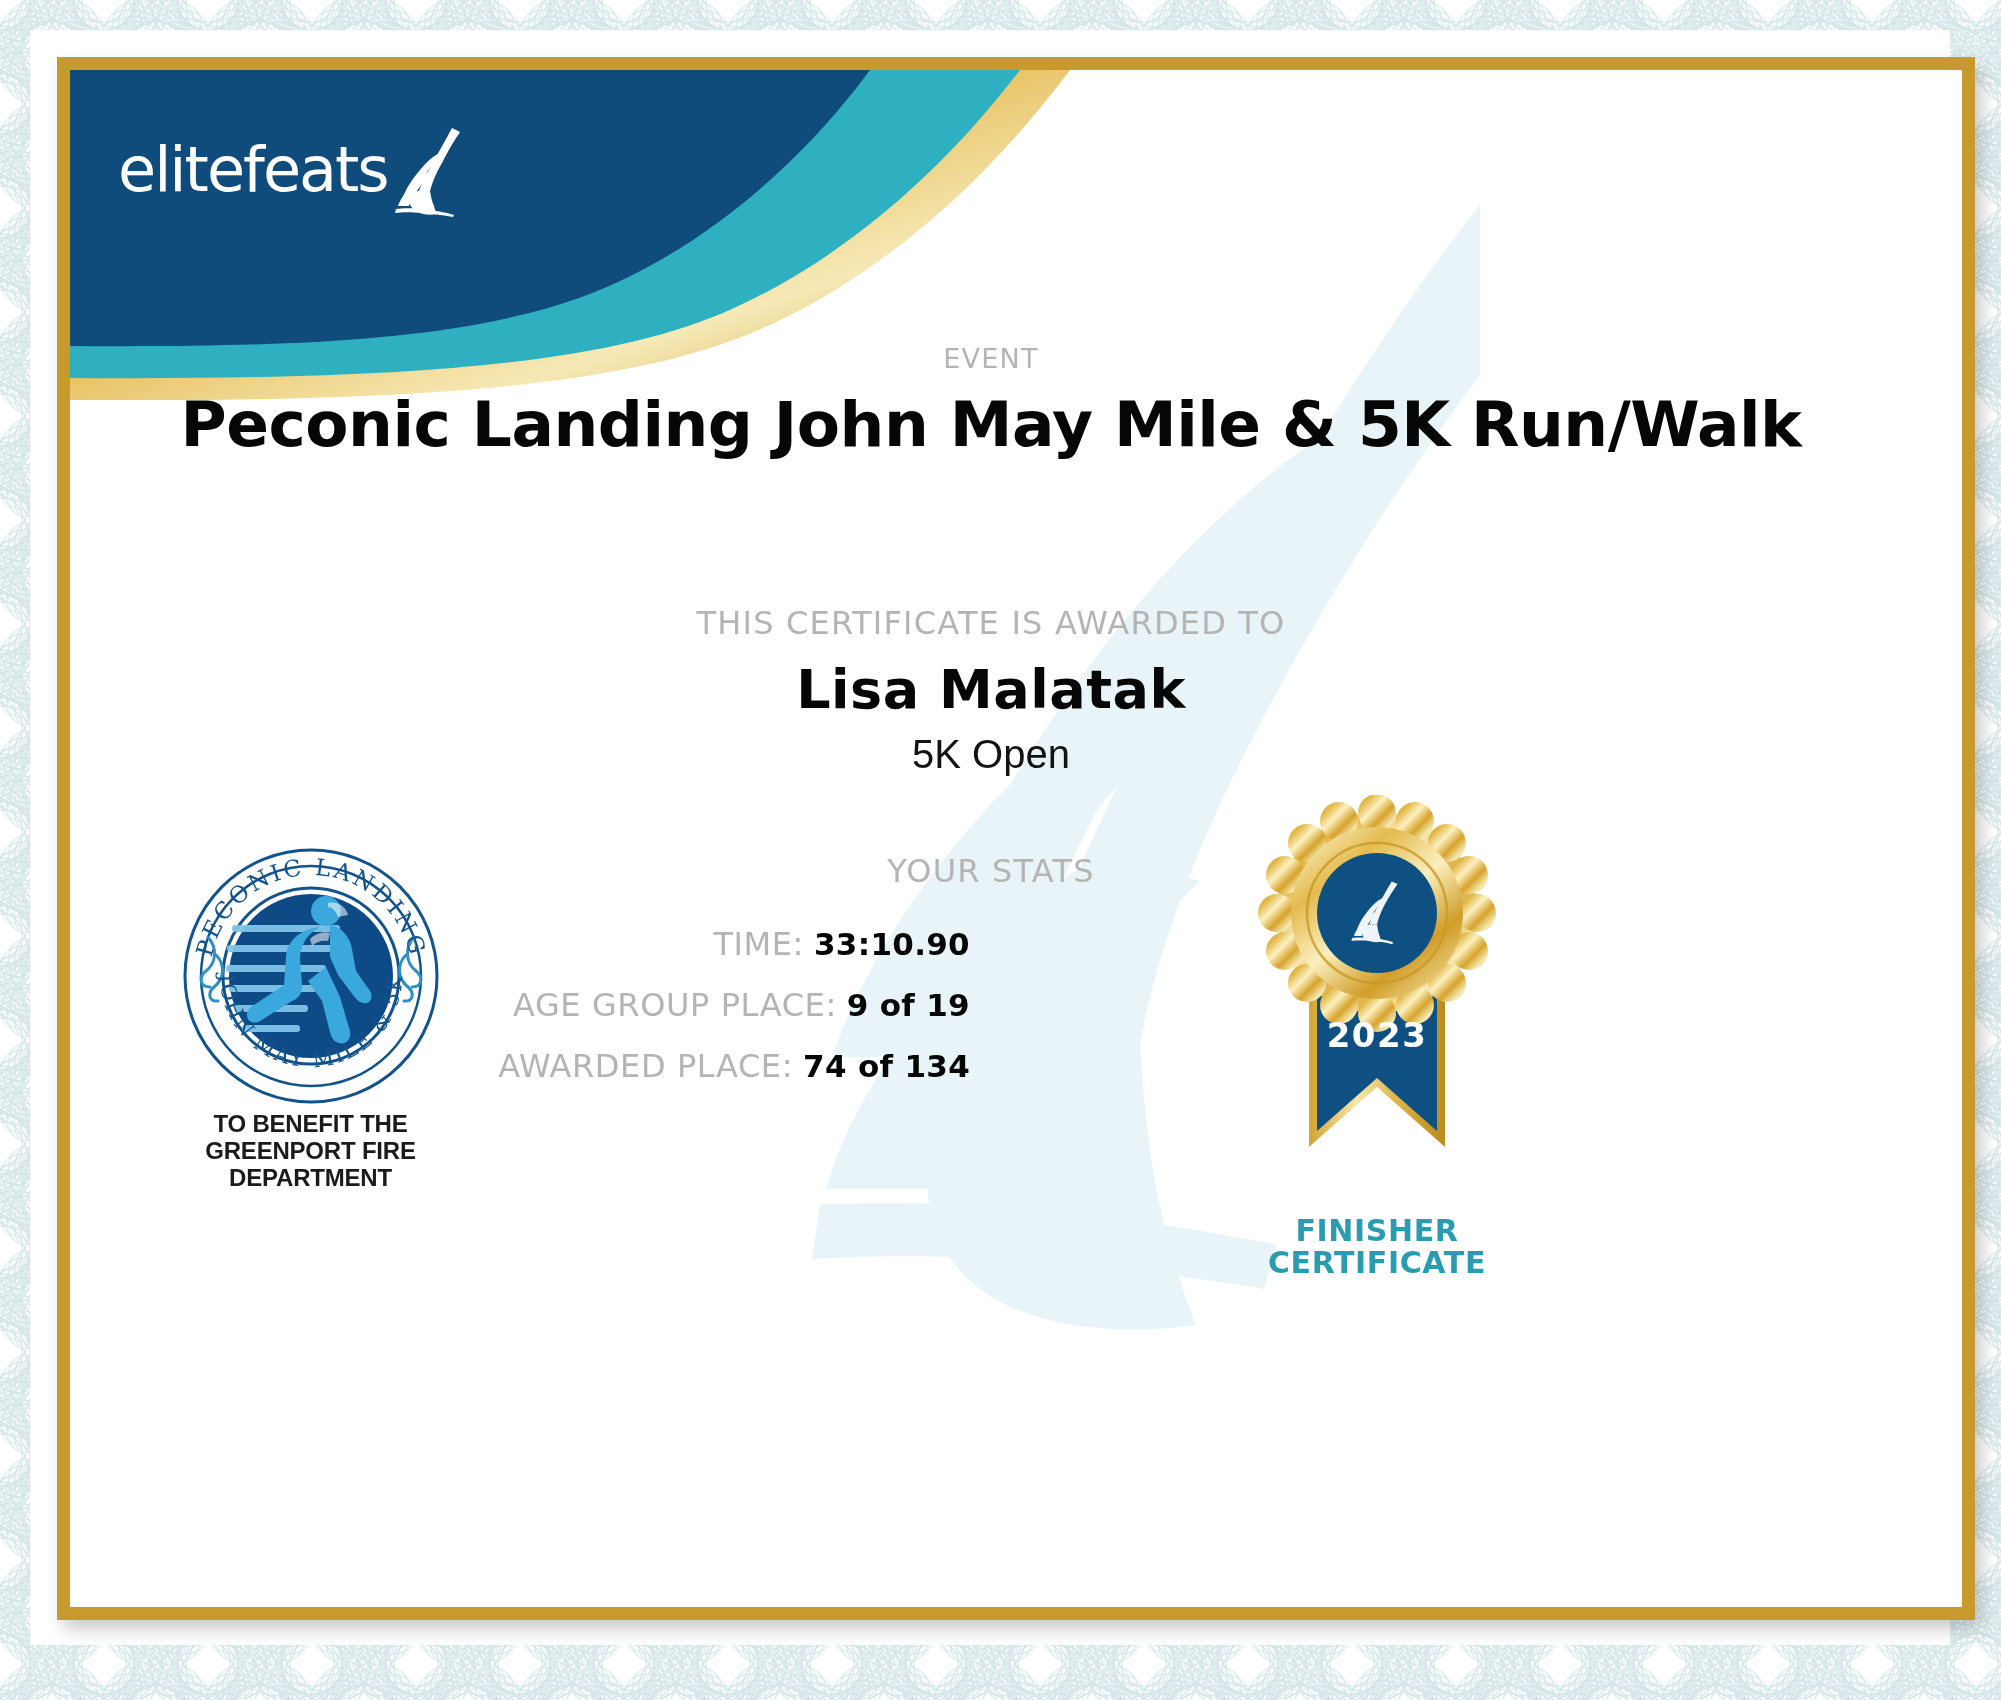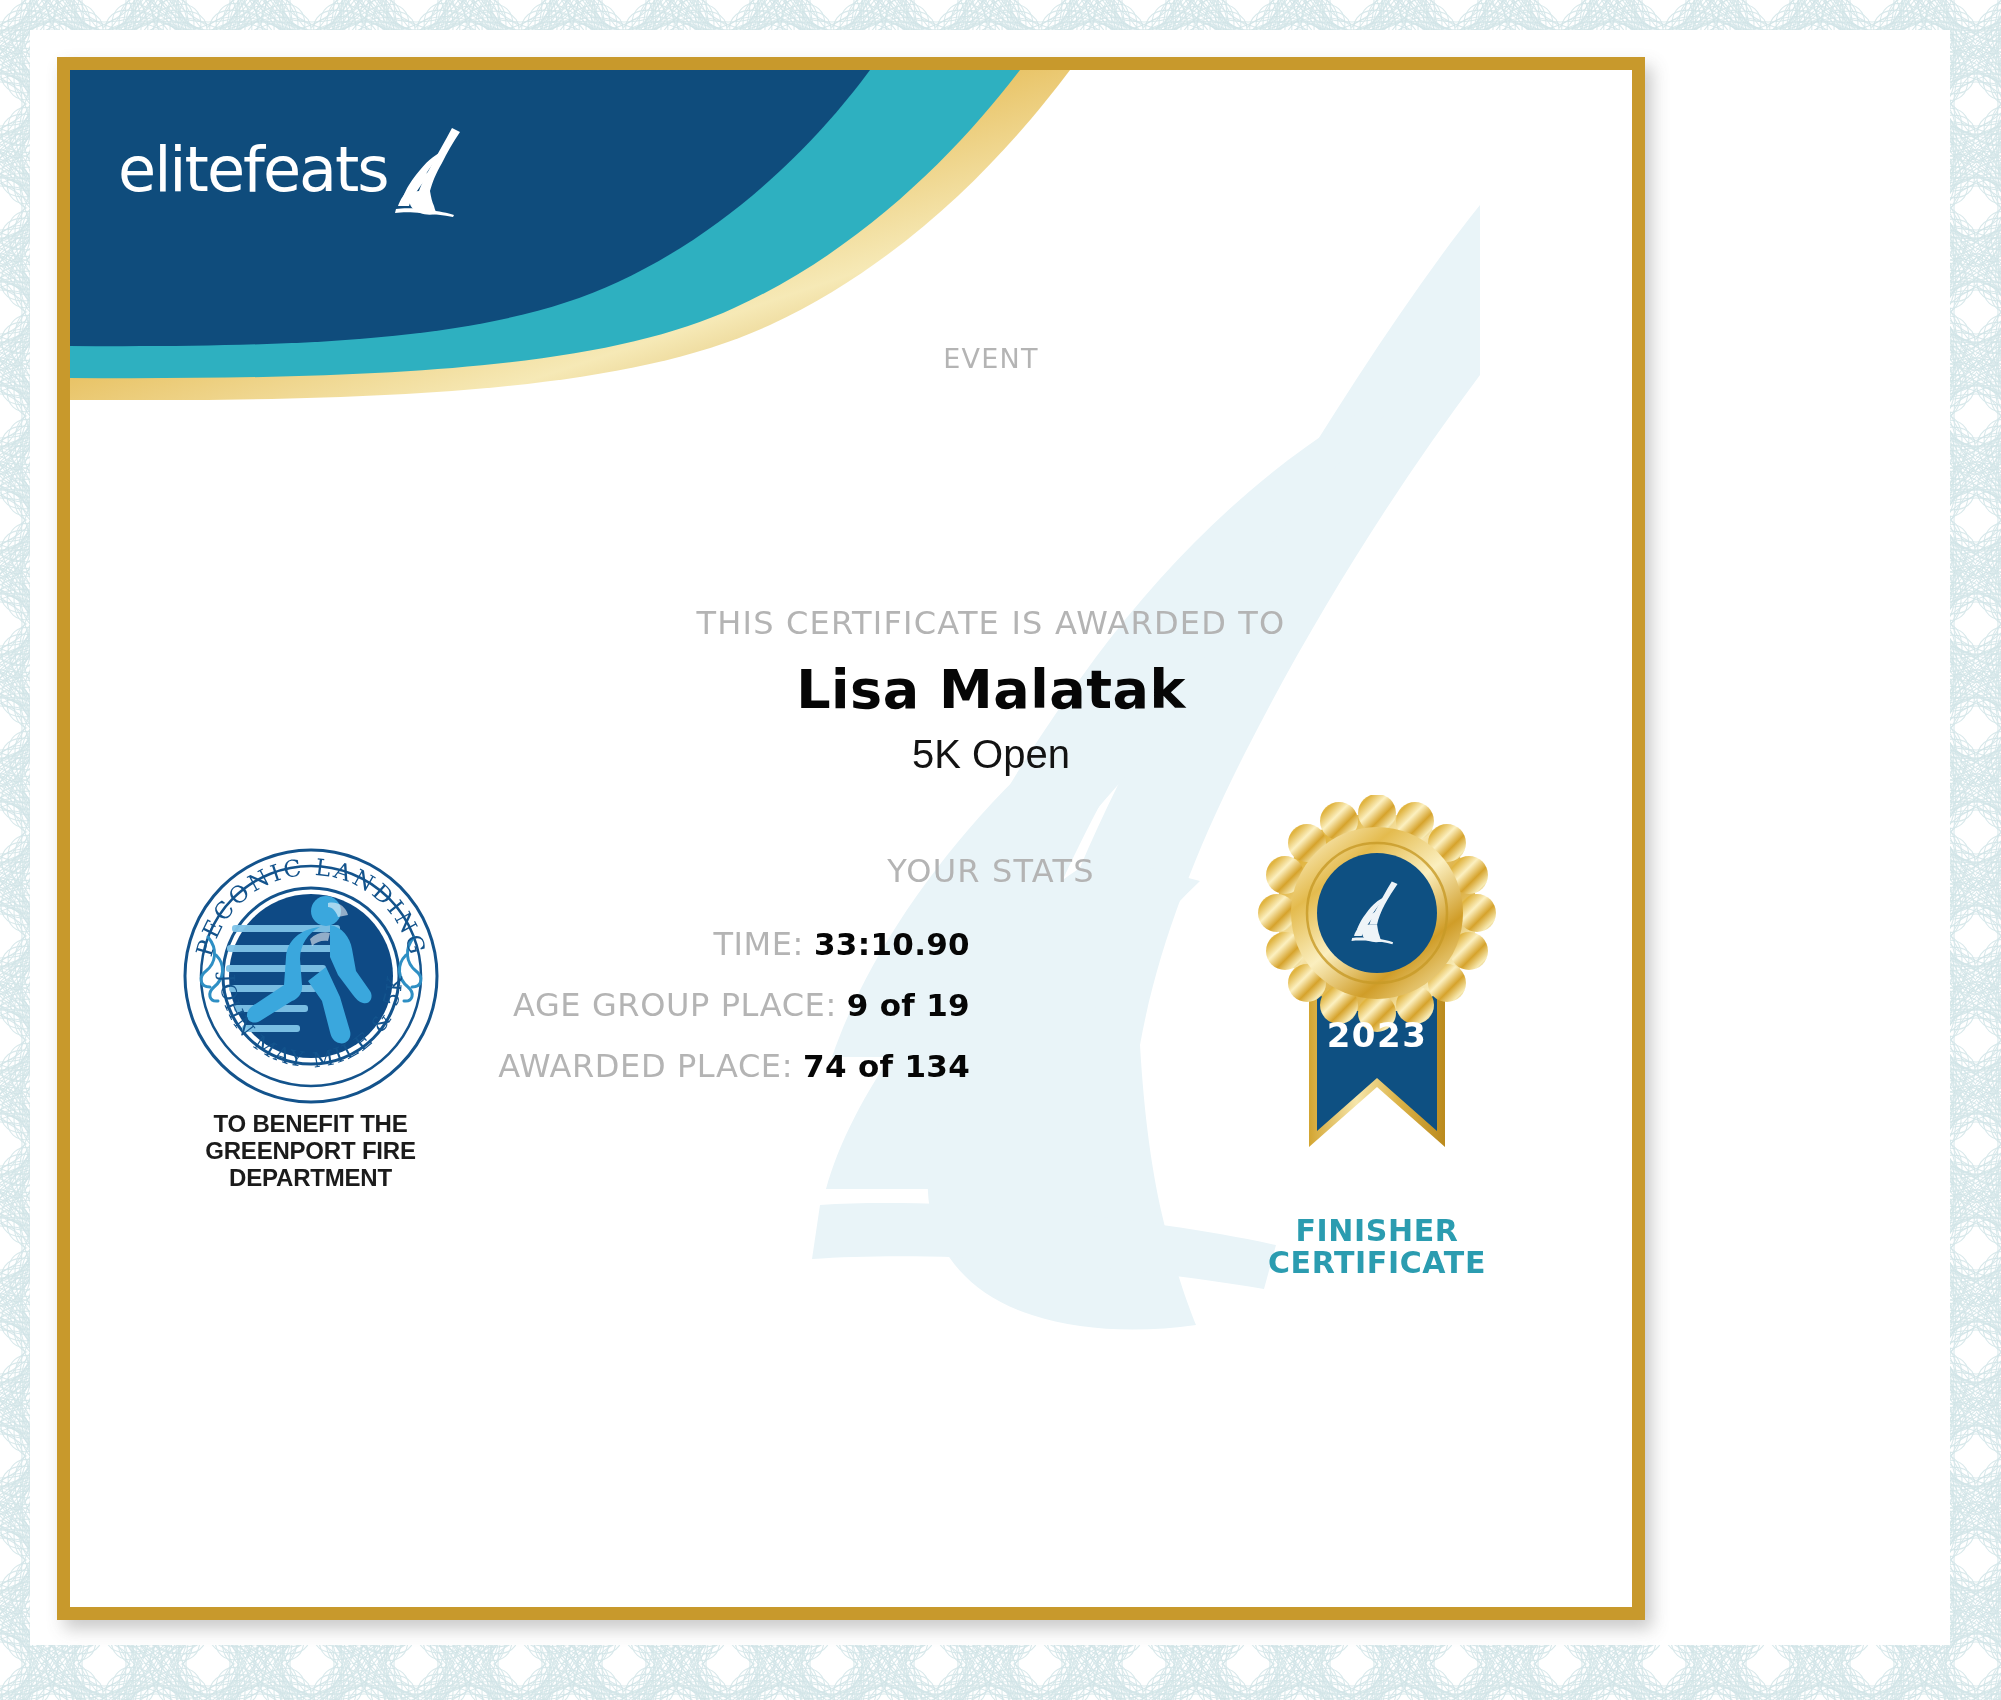--- a/index.html
+++ b/index.html
@@ -21,21 +21,21 @@
     left: 0; top: 0;
     width: 2001px; height: 1700px;
     z-index: 0;
   }
 
   
   #cert-frame {
     position: absolute;
     left: 57px;
     top: 57px;
-    width: 1588px;
+    width: 1918px;
     height: 1563px;
     box-sizing: border-box;
     border: 13px solid #c8992c;
     background: #ffffff;
     box-shadow: 7px 9px 16px rgba(80,80,80,0.30);
     z-index: 1;
     overflow: hidden;
   }
 
   
@@ -314,20 +314,21 @@
                  C 41 90, 35 90, 30 88 C 25 86, 21 83, 20 79
                  C 18 75, 19 71, 21 69 C 23 67, 26 66, 29 66 Z"></path>
         <path d="M6 84 C 14 83, 26 83, 38 85 C 49 86, 58 88, 64 90
                  L 63 92 C 54 90, 43 89, 32 88 C 21 87, 12 87, 5 88 Z"></path>
       </g>
     </svg>
   </div>
 
   <div class="content-zone eyebrow" id="label-event">EVENT</div>
 
+  <div class="content-zone" id="event-title">Peconic Landing John May Mile &amp; 5K Run/Walk</div>
 
   <div class="content-zone eyebrow" id="label-awarded">THIS CERTIFICATE IS AWARDED TO</div>
 
   <div class="content-zone" id="recipient-name">Lisa Malatak</div>
 
   <div class="content-zone" id="recipient-division">5K Open</div>
 
   <div class="content-zone eyebrow" id="label-stats">YOUR STATS</div>
 
   <div id="stats-block">

